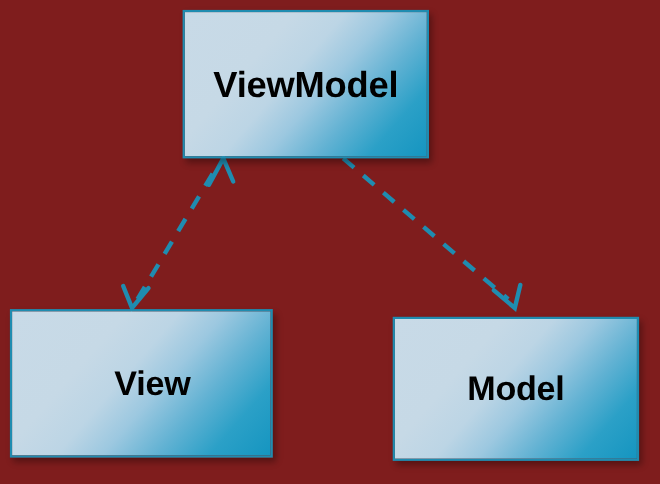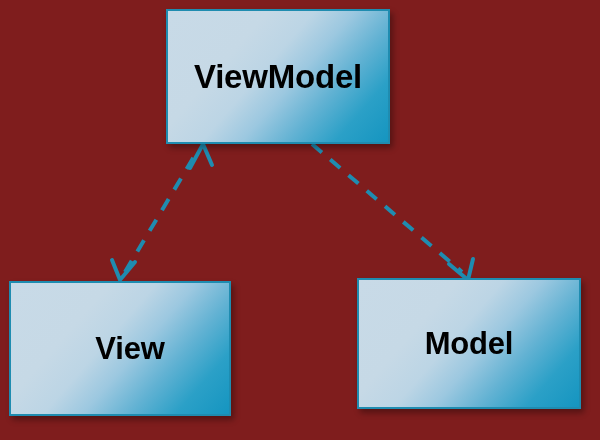--- a/index.html
+++ b/index.html
@@ -58,30 +58,30 @@
     top: 9px;
     width: 224px;
     height: 135px;
   }
   #node-viewmodel .node-label {
     font-size: 33px;
   }
   #node-view {
     left: 9px;
     top: 281px;
-    width: 222px;
+    width: 239px;
     height: 135px;
     padding-left: 20px;
   }
   #node-view .node-label {
     font-size: 31px;
   }
   #node-model {
     left: 357px;
-    top: 278px;
+    top: 288px;
     width: 224px;
     height: 131px;
   }
   #node-model .node-label {
     font-size: 31px;
   }
 </style>
 </head>
 <body>
 

